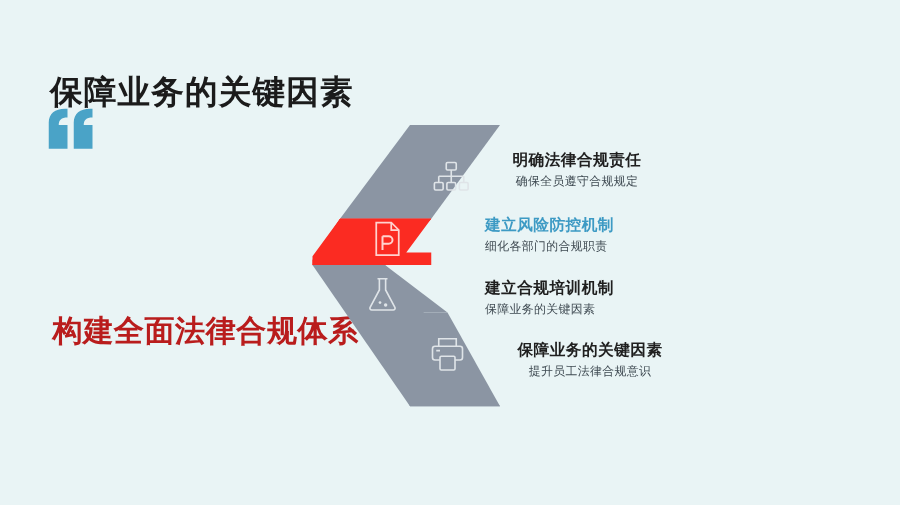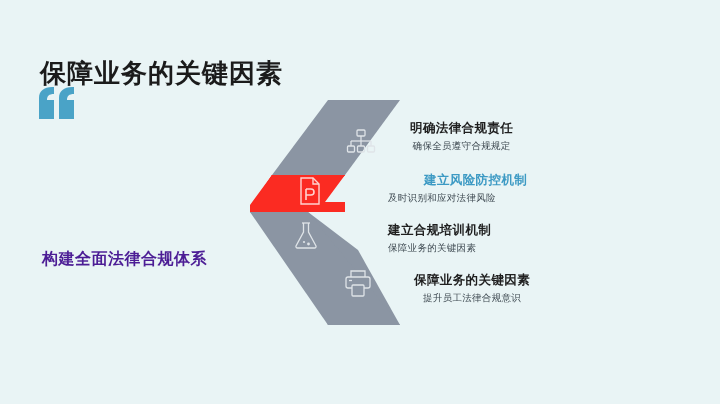--- a/index.html
+++ b/index.html
@@ -41,23 +41,23 @@
     left: 37px;
     top: 86px;
     width: 40px;
     height: 34px;
   }
 
   .subtitle {
     position: absolute;
     left: 42px;
     top: 249px;
-    font-size: 16px;
+    font-size: 24px;
     font-weight: bold;
-    color: #4c1d95;
+    color: #b91c1c;
     letter-spacing: 0.5px;
     white-space: nowrap;
   }
 
   
   .chevron-wrap {
     position: absolute;
     left: 250px;
     top: 100px;
     width: 150px;
@@ -87,21 +87,20 @@
   }
   .item-title {
     font-size: 12.5px;
     font-weight: bold;
     color: #1f1f1f;
     line-height: 1.35;
     letter-spacing: 0.4px;
   }
   .item-title.accent {
     color: #3d9ac4;
-    margin-left: 36px;
   }
   .item-desc {
     font-size: 9.5px;
     color: #3f4a52;
     line-height: 1.5;
     letter-spacing: 0.3px;
     margin-top: 2px;
   }
 
   .item-1 { left: 410px; top: 120px; }
@@ -191,21 +190,21 @@
     </div>
   </div>
 
   <div class="item item-1">
     <div class="item-title">明确法律合规责任</div>
     <div class="item-desc">确保全员遵守合规规定</div>
   </div>
 
   <div class="item item-2">
     <div class="item-title accent">建立风险防控机制</div>
-    <div class="item-desc">及时识别和应对法律风险</div>
+    <div class="item-desc">细化各部门的合规职责</div>
   </div>
 
   <div class="item item-3">
     <div class="item-title">建立合规培训机制</div>
     <div class="item-desc">保障业务的关键因素</div>
   </div>
 
   <div class="item item-4">
     <div class="item-title">保障业务的关键因素</div>
     <div class="item-desc">提升员工法律合规意识</div>

